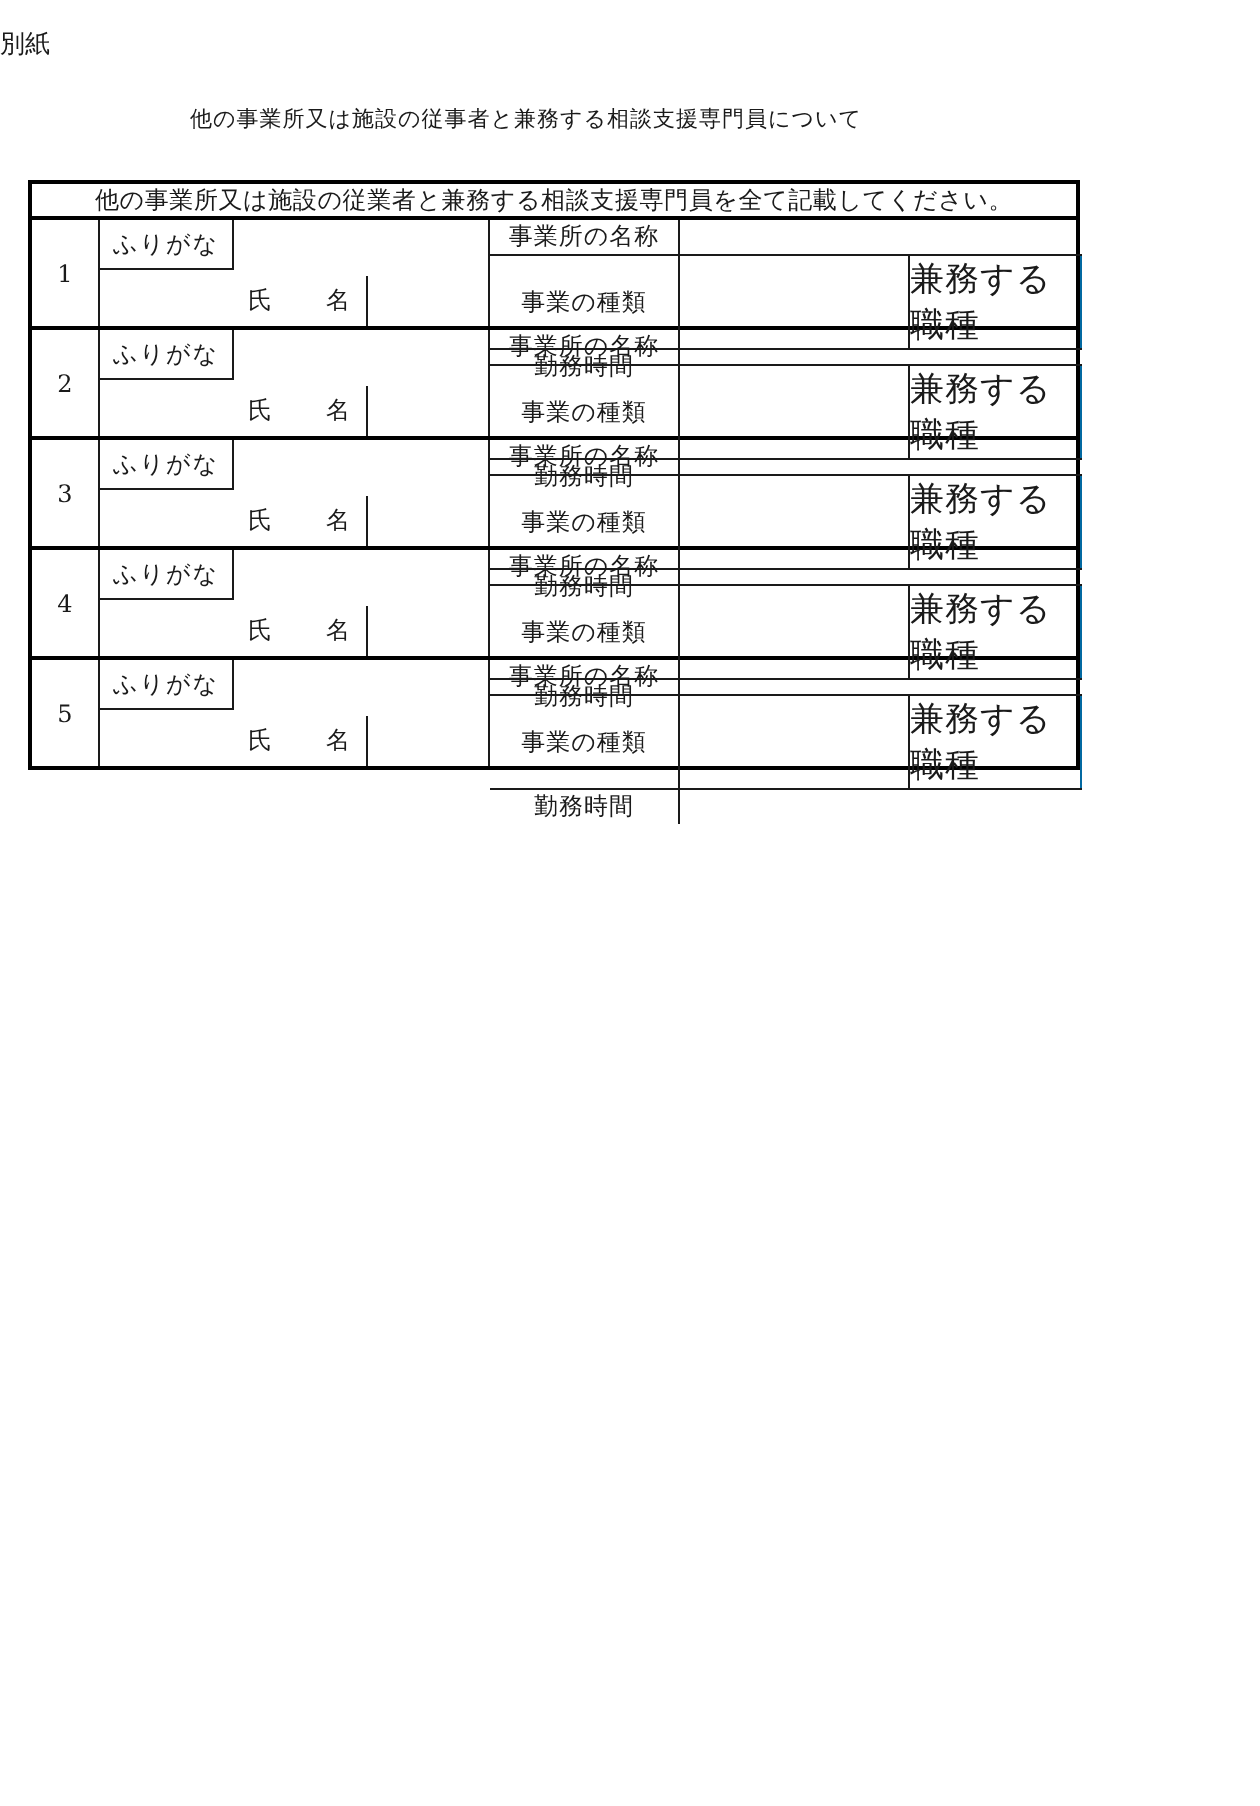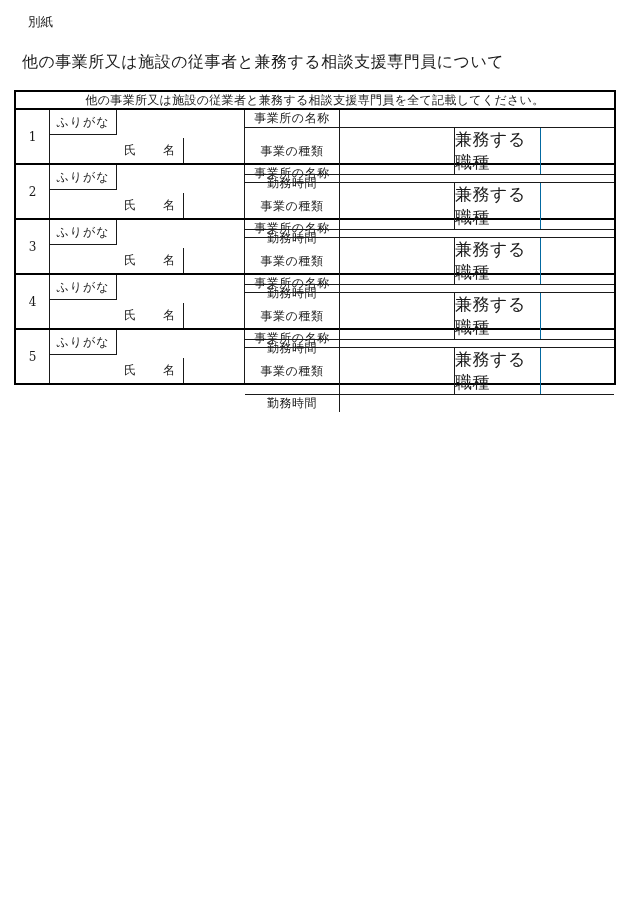--- a/index.html
+++ b/index.html
@@ -5,29 +5,29 @@
   * { margin: 0; padding: 0; box-sizing: border-box; }
   html, body { background: #ffffff; }
   body {
     width: 630px; height: 903px;
     font-family: "DejaVu Serif", "Liberation Serif", serif;
     color: #1a1a1a;
     position: relative;
     -webkit-font-smoothing: antialiased;
   }
   .corner-label {
-    position: absolute; left: 28px; top: 14px;
+    position: absolute; left: 0; top: 14px;
     font-size: 12.5px;
   }
   .doc-title {
     position: absolute; top: 52px; left: 0; width: 526px;
-    text-align: center; font-size: 16px; letter-spacing: 0.5px;
+    text-align: center; font-size: 11px; letter-spacing: 0.5px;
   }
   .form-table {
-    position: absolute; left: 14px; top: 90px; width: 602px;
+    position: absolute; left: 14px; top: 90px; width: 526px;
     border: 2px solid #000; background: #fff;
   }
   .table-header {
     height: 18px; line-height: 16px;
     border-bottom: 2px solid #000;
     text-align: center; font-size: 12px; letter-spacing: 0.3px;
     overflow: hidden;
   }
   .entry-block { display: flex; height: 53px; }
   .entry-block + .entry-block { border-top: 2px solid #000; height: 55px; }

